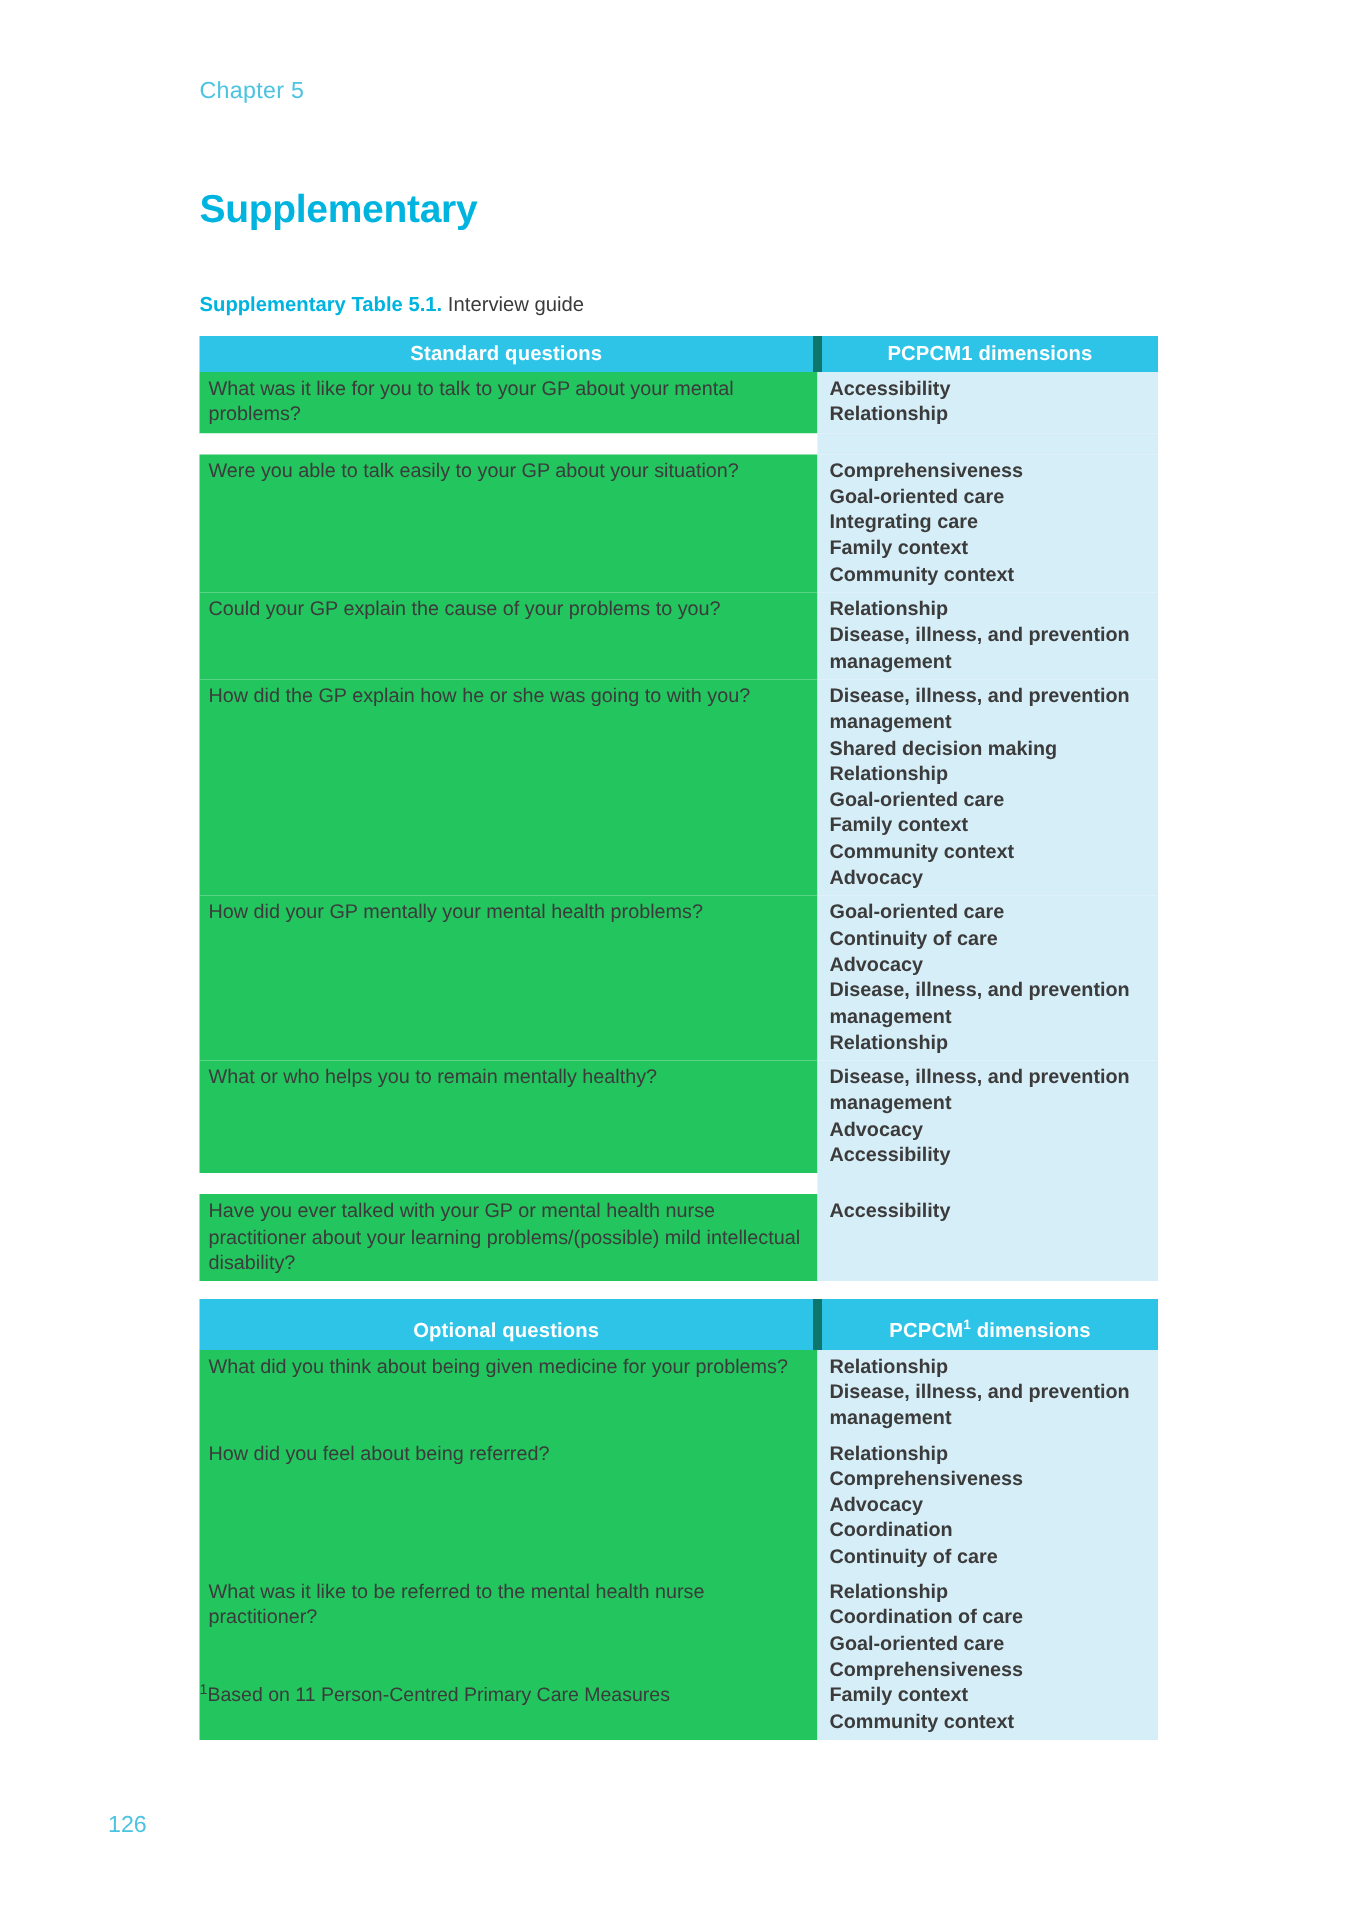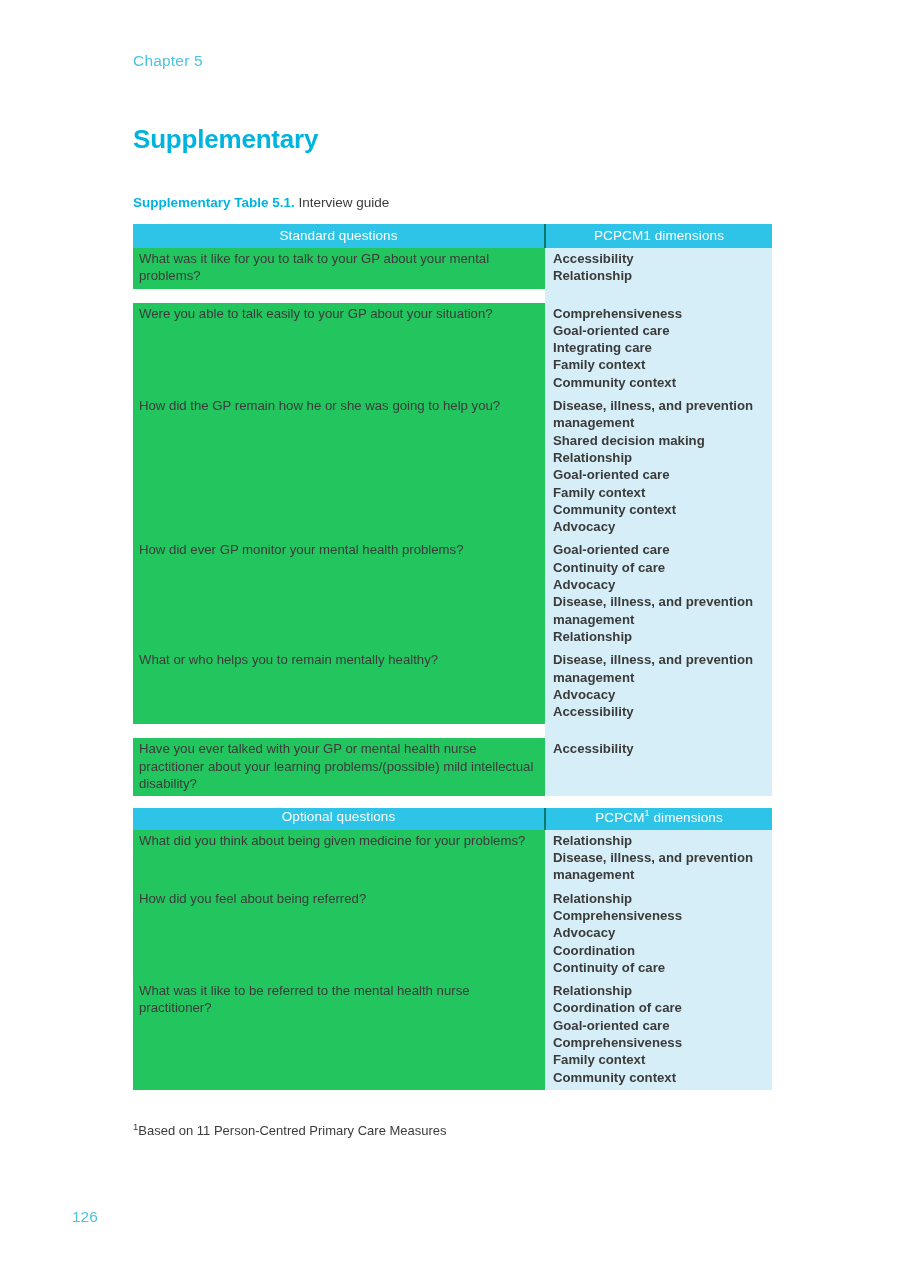--- a/index.html
+++ b/index.html
@@ -60,28 +60,28 @@
     border-collapse: collapse;
     width: 639px;
     table-layout: fixed;
   }
   table.guide col.c1 { width: 412px; }
   table.guide col.c2 { width: 227px; }
   table.guide th {
     background: #2ec4e8;
     color: #ffffff;
     font-size: 13.5px;
-    font-weight: normal;
+    font-weight: bold;
     text-align: center;
     padding: 4px 0 5px 0;
     border: none;
     letter-spacing: 0.1px;
   }
   table.guide th.h2 {
-    border-left: 2px solid #0f766e;
+    border-left: 6px solid #0f766e;
   }
   table.guide td {
     vertical-align: top;
     font-size: 13.2px;
     line-height: 17.3px;
     padding: 2px 10px 4px 6px;
     border: none;
     color: #3b3b3b;
   }
   table.guide td.q {
@@ -90,21 +90,21 @@
   table.guide td.d {
     background: #d6eef7;
     padding-left: 8px;
     font-weight: bold;
   }
   table.guide tr.spacer td {
     height: 12px;
     padding: 0;
   }
   table.guide tr.sub-head th {
-    padding-top: 0;
+    padding-top: 12px;
   }
   table.guide tr.gap td {
     height: 14px;
     padding: 0;
     background: #ffffff;
   }
   table.guide tr.gap td.d {
     background: #d6eef7;
   }
   .dim-line { display: block; }
@@ -166,33 +166,40 @@
             <td class="q">Were you able to talk easily to your GP about your situation?</td>
             <td class="d">
               <span class="dim-line">Comprehensiveness</span>
               <span class="dim-line">Goal-oriented care</span>
               <span class="dim-line">Integrating care</span>
               <span class="dim-line">Family context</span>
               <span class="dim-line">Community context</span>
             </td>
           </tr>
           <tr>
-            <td class="q">How did the GP remain how he or she was going to help you?</td>
+            <td class="q">Could your GP explain the cause of your problems to you?</td>
+            <td class="d">
+              <span class="dim-line">Relationship</span>
+              <span class="dim-line">Disease, illness, and prevention management</span>
+            </td>
+          </tr>
+          <tr>
+            <td class="q">How did the GP explain how he or she was going to with you?</td>
             <td class="d">
               <span class="dim-line">Disease, illness, and prevention management</span>
               <span class="dim-line">Shared decision making</span>
               <span class="dim-line">Relationship</span>
               <span class="dim-line">Goal-oriented care</span>
               <span class="dim-line">Family context</span>
               <span class="dim-line">Community context</span>
               <span class="dim-line">Advocacy</span>
             </td>
           </tr>
           <tr>
-            <td class="q">How did ever GP monitor your mental health problems?</td>
+            <td class="q">How did your GP mentally your mental health problems?</td>
             <td class="d">
               <span class="dim-line">Goal-oriented care</span>
               <span class="dim-line">Continuity of care</span>
               <span class="dim-line">Advocacy</span>
               <span class="dim-line">Disease, illness, and prevention management</span>
               <span class="dim-line">Relationship</span>
             </td>
           </tr>
           <tr>
             <td class="q">What or who helps you to remain mentally healthy?</td>

